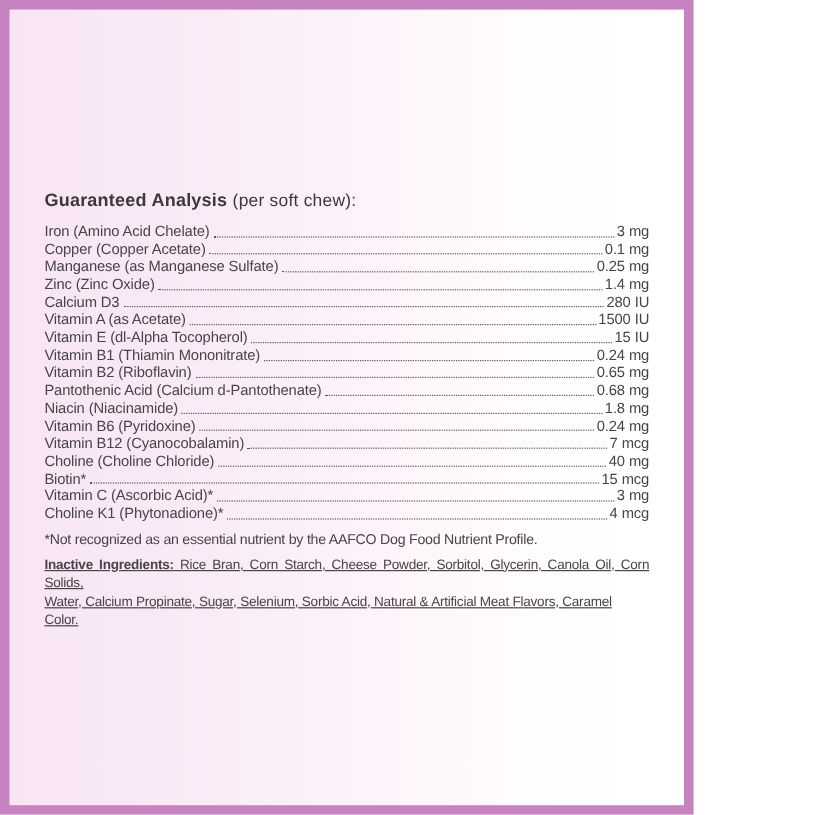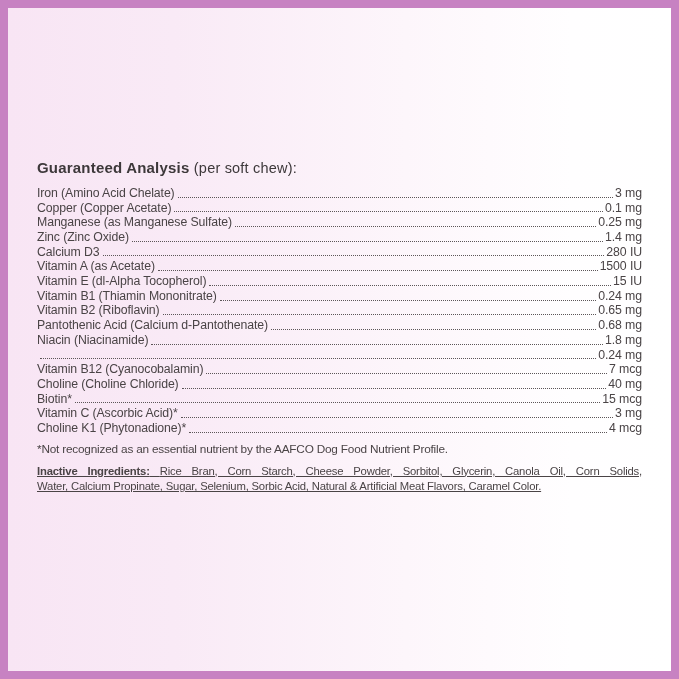--- a/index.html
+++ b/index.html
@@ -3,21 +3,21 @@
 <meta charset="utf-8">
 <style>
   html,body{margin:0;padding:0;}
   body{
     width:679px;height:679px;
     font-family:"Liberation Sans",sans-serif;
     background:#fff;
   }
   .label-frame{
     box-sizing:border-box;
-    width:679px;height:679px;
+    width:578px;height:679px;
     border:8px solid #c782c2;
     background:linear-gradient(to right,#f8e5f4 0%,#f9eaf6 25%,#fdf6fb 60%,#fffeff 85%,#ffffff 100%);
     overflow:hidden;
   }
   .content{
     box-sizing:border-box;
     padding:0 29px;
     color:#4a4446;
   }
   .heading{
@@ -128,20 +128,21 @@
           <span class="nname">Pantothenic Acid (Calcium d-Pantothenate)</span>
           <span class="leader"></span>
           <span class="nvalue">0.68 mg</span>
         </div>
         <div class="row">
           <span class="nname">Niacin (Niacinamide)</span>
           <span class="leader"></span>
           <span class="nvalue">1.8 mg</span>
         </div>
         <div class="row">
+          <span class="nname">Vitamin B6 (Pyridoxine)</span>
           <span class="leader"></span>
           <span class="nvalue">0.24 mg</span>
         </div>
         <div class="row">
           <span class="nname">Vitamin B12 (Cyanocobalamin)</span>
           <span class="leader"></span>
           <span class="nvalue">7 mcg</span>
         </div>
         <div class="row">
           <span class="nname">Choline (Choline Chloride)</span>

